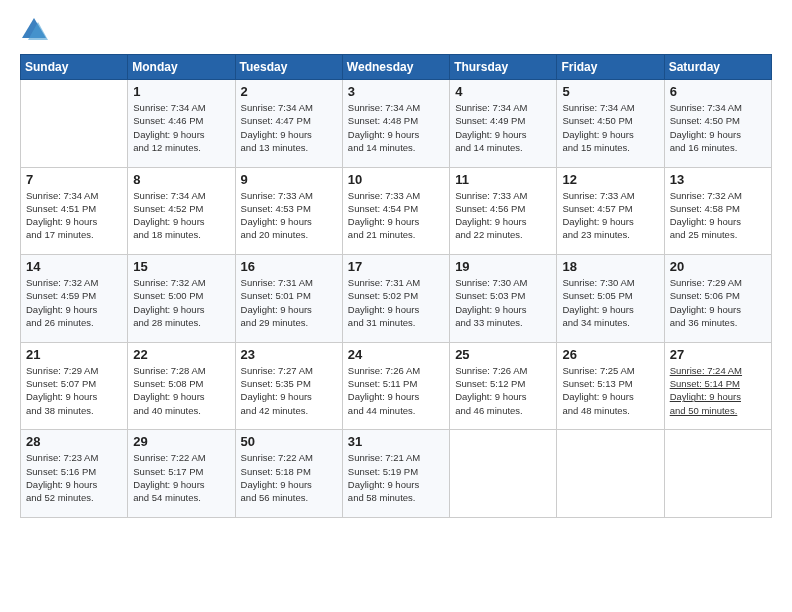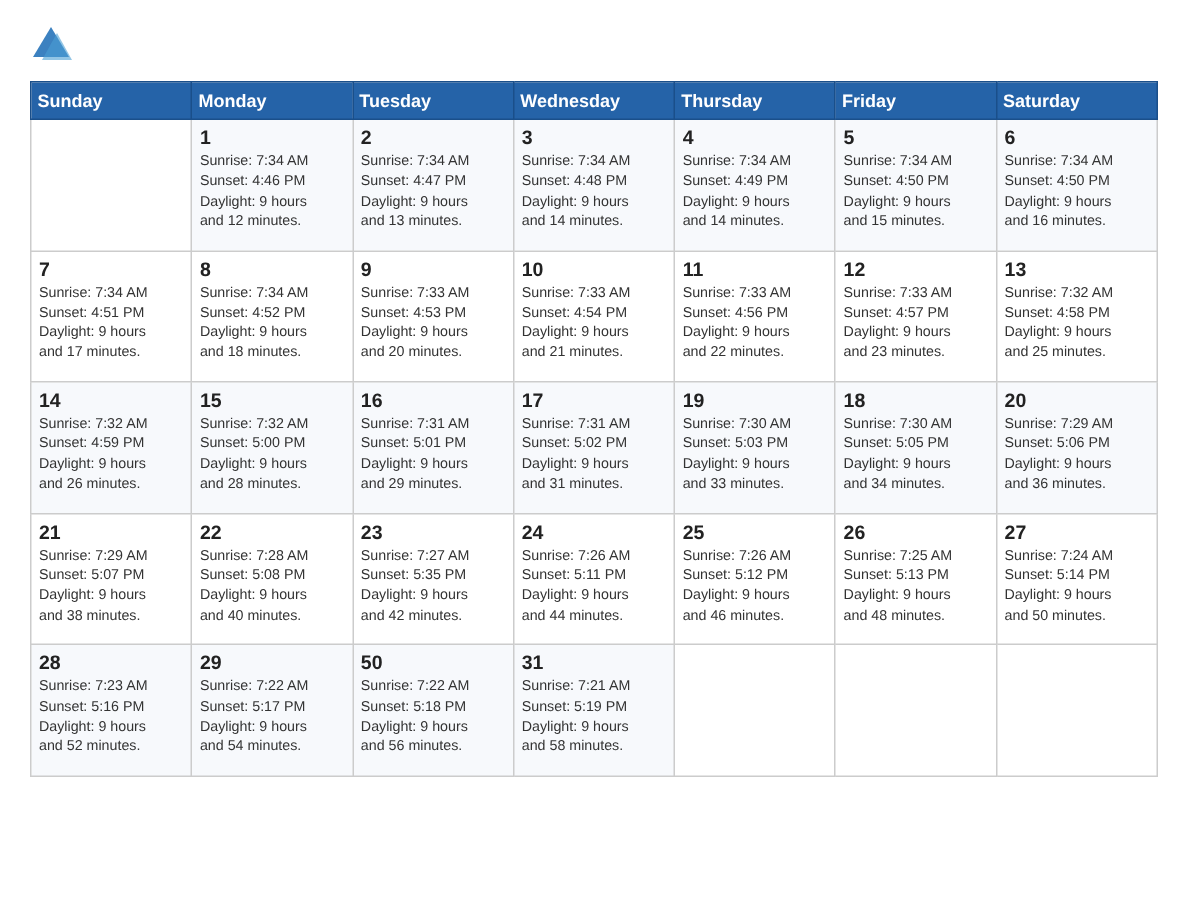--- a/index.html
+++ b/index.html
@@ -316,21 +316,21 @@
           </td>
           <td>
             <span class="day-number">26</span>
             <div class="day-info" style="white-space: pre-line;">Sunrise: 7:25 AM
 Sunset: 5:13 PM
 Daylight: 9 hours
 and 48 minutes.</div>
           </td>
           <td>
             <span class="day-number">27</span>
-            <div class="day-info" style="white-space: pre-line;">Sunrise: 7:24 AM
+            <div class="day-info" style="white-space: pre-line; text-decoration: underline;">Sunrise: 7:24 AM
 Sunset: 5:14 PM
 Daylight: 9 hours
 and 50 minutes.</div>
           </td>
         </tr>
         <tr>
           <td>
             <span class="day-number">28</span>
             <div class="day-info" style="white-space: pre-line;">Sunrise: 7:23 AM
 Sunset: 5:16 PM

